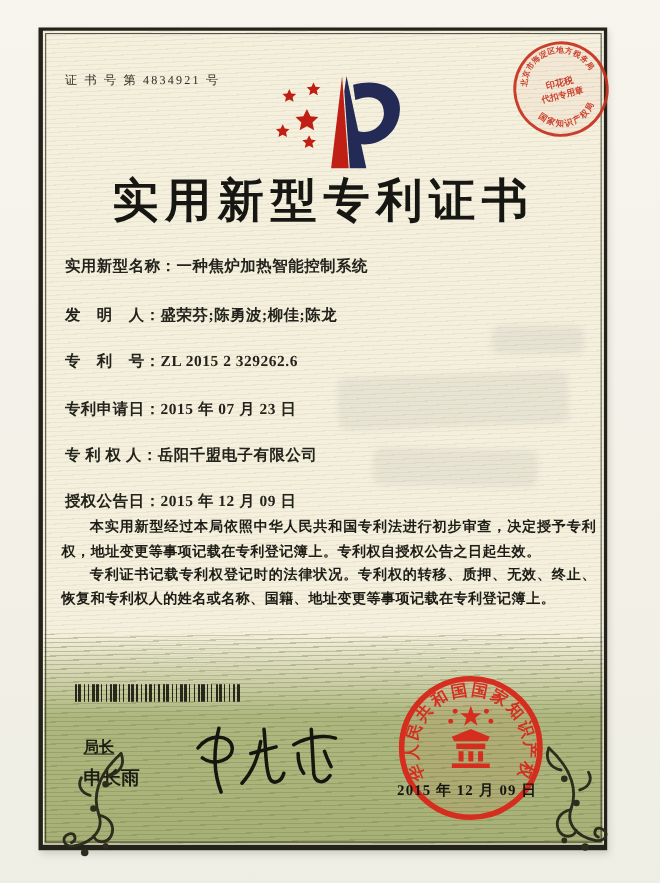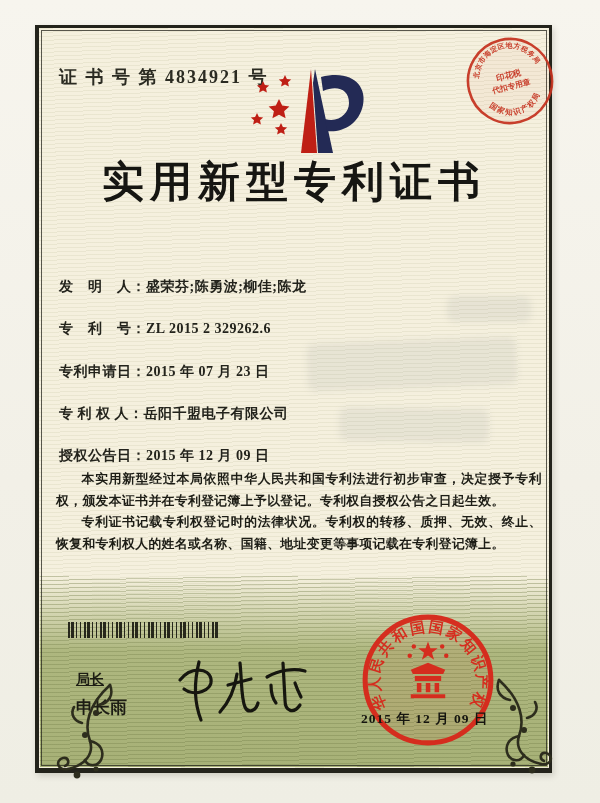--- a/index.html
+++ b/index.html
@@ -16,21 +16,21 @@
     background:#f5f0de;
     box-shadow:2px 3px 6px rgba(60,60,45,.18);
   }
   .innerline{position:absolute;inset:2px;border:1px solid rgba(35,35,27,.75);pointer-events:none;}
   .guilloche{position:absolute;inset:0;pointer-events:none;
     background:repeating-linear-gradient(178deg,rgba(150,152,105,.12) 0 1px,rgba(0,0,0,0) 1px 4px);}
   .band{position:absolute;left:1px;right:1px;bottom:1px;top:548px;pointer-events:none;
     background:linear-gradient(180deg,rgba(174,183,127,0) 0,rgba(174,183,127,.55) 42px,#aeb77f 75px,#a7b177 100%);}
   .band:after{content:"";position:absolute;inset:0;
     background:repeating-linear-gradient(179deg,rgba(108,120,66,.32) 0 1px,rgba(0,0,0,0) 1px 4px);}
-  .certno{position:absolute;left:20px;top:37px;font-size:18px;font-weight:700;color:#2b2b22;letter-spacing:2px;text-align:right;}
+  .certno{position:absolute;left:20px;top:37px;font-size:11px;font-weight:400;color:#2b2b22;letter-spacing:2px;text-align:right;}
   .title{position:absolute;left:0;right:0;top:126px;text-align:center;
     font-size:42px;font-weight:800;color:#161612;letter-spacing:6px;}
   .field{position:absolute;left:20px;font-size:14px;font-weight:700;color:#23231c;letter-spacing:.5px;white-space:nowrap;}
   .paras{position:absolute;left:17px;width:486px;top:441px;color:#1d1d16;}
   .paras p{margin:0;font-size:12.8px;line-height:21.6px;text-align:justify;text-indent:2em;
     font-weight:600;letter-spacing:.4px;}
   .barcode{position:absolute;left:29px;top:594px;width:152px;height:16px;
     background:repeating-linear-gradient(90deg,#17170f 0 2px,rgba(0,0,0,0) 2px 3px,#17170f 3px 6px,rgba(0,0,0,0) 6px 8px,#17170f 8px 9px,rgba(0,0,0,0) 9px 12px,#17170f 12px 13px,rgba(0,0,0,0) 13px 16px);
     opacity:.9;}
   .signrole{position:absolute;left:37px;top:643px;font-size:14px;font-weight:700;color:#1d1d14;font-family:"Liberation Sans",sans-serif;text-decoration:underline;}
@@ -89,38 +89,41 @@
     </text>
     <text font-size="7.6" font-weight="700" fill="#c5321f" letter-spacing="1.2">
       <textPath href="#stampBottom" startOffset="50%" text-anchor="middle">国家知识产权局</textPath>
     </text>
     <text x="47" y="44" text-anchor="middle" font-size="8.4" font-weight="700" fill="#c5321f">印花税</text>
     <text x="47" y="55" text-anchor="middle" font-size="7.8" font-weight="700" fill="#c5321f">代扣专用章</text>
   </svg>
 
   <div class="title">实用新型专利证书</div>
 
+  <div class="field" style="top:205px">
+    <span>实用新型名称：</span><span>一种焦炉加热智能控制系统</span>
+  </div>
   <div class="field" style="top:250px">
     <span>发　明　人：</span><span>盛荣芬;陈勇波;柳佳;陈龙</span>
   </div>
   <div class="field" style="top:292px">
     <span>专　利　号：</span><span>ZL 2015 2 329262.6</span>
   </div>
   <div class="field" style="top:335px">
     <span>专利申请日：</span><span>2015 年 07 月 23 日</span>
   </div>
   <div class="field" style="top:377px">
     <span>专 利 权 人：</span><span>岳阳千盟电子有限公司</span>
   </div>
   <div class="field" style="top:419px">
     <span>授权公告日：</span><span>2015 年 12 月 09 日</span>
   </div>
 
   <div class="paras">
-    <p>本实用新型经过本局依照中华人民共和国专利法进行初步审查，决定授予专利权，颁发本证书并在专利登记簿上予以登记。专利权自授权公告之日起生效。</p>
+    <p>本实用新型经过本局依照中华人民共和国专利法进行初步审查，决定授予专利权，地址变更等事项记载在专利登记簿上。专利权自授权公告之日起生效。</p>
     <p>专利证书记载专利权登记时的法律状况。专利权的转移、质押、无效、终止、恢复和专利权人的姓名或名称、国籍、地址变更等事项记载在专利登记簿上。</p>
   </div>
 
   <div class="barcode"></div>
 
   <div class="signrole">局长</div>
   <div class="signname">申长雨</div>
 
   <svg class="signature" width="150" height="74" viewBox="0 0 150 74">
     <g fill="none" stroke="#16160f" stroke-width="3.2" stroke-linecap="round" stroke-linejoin="round">

